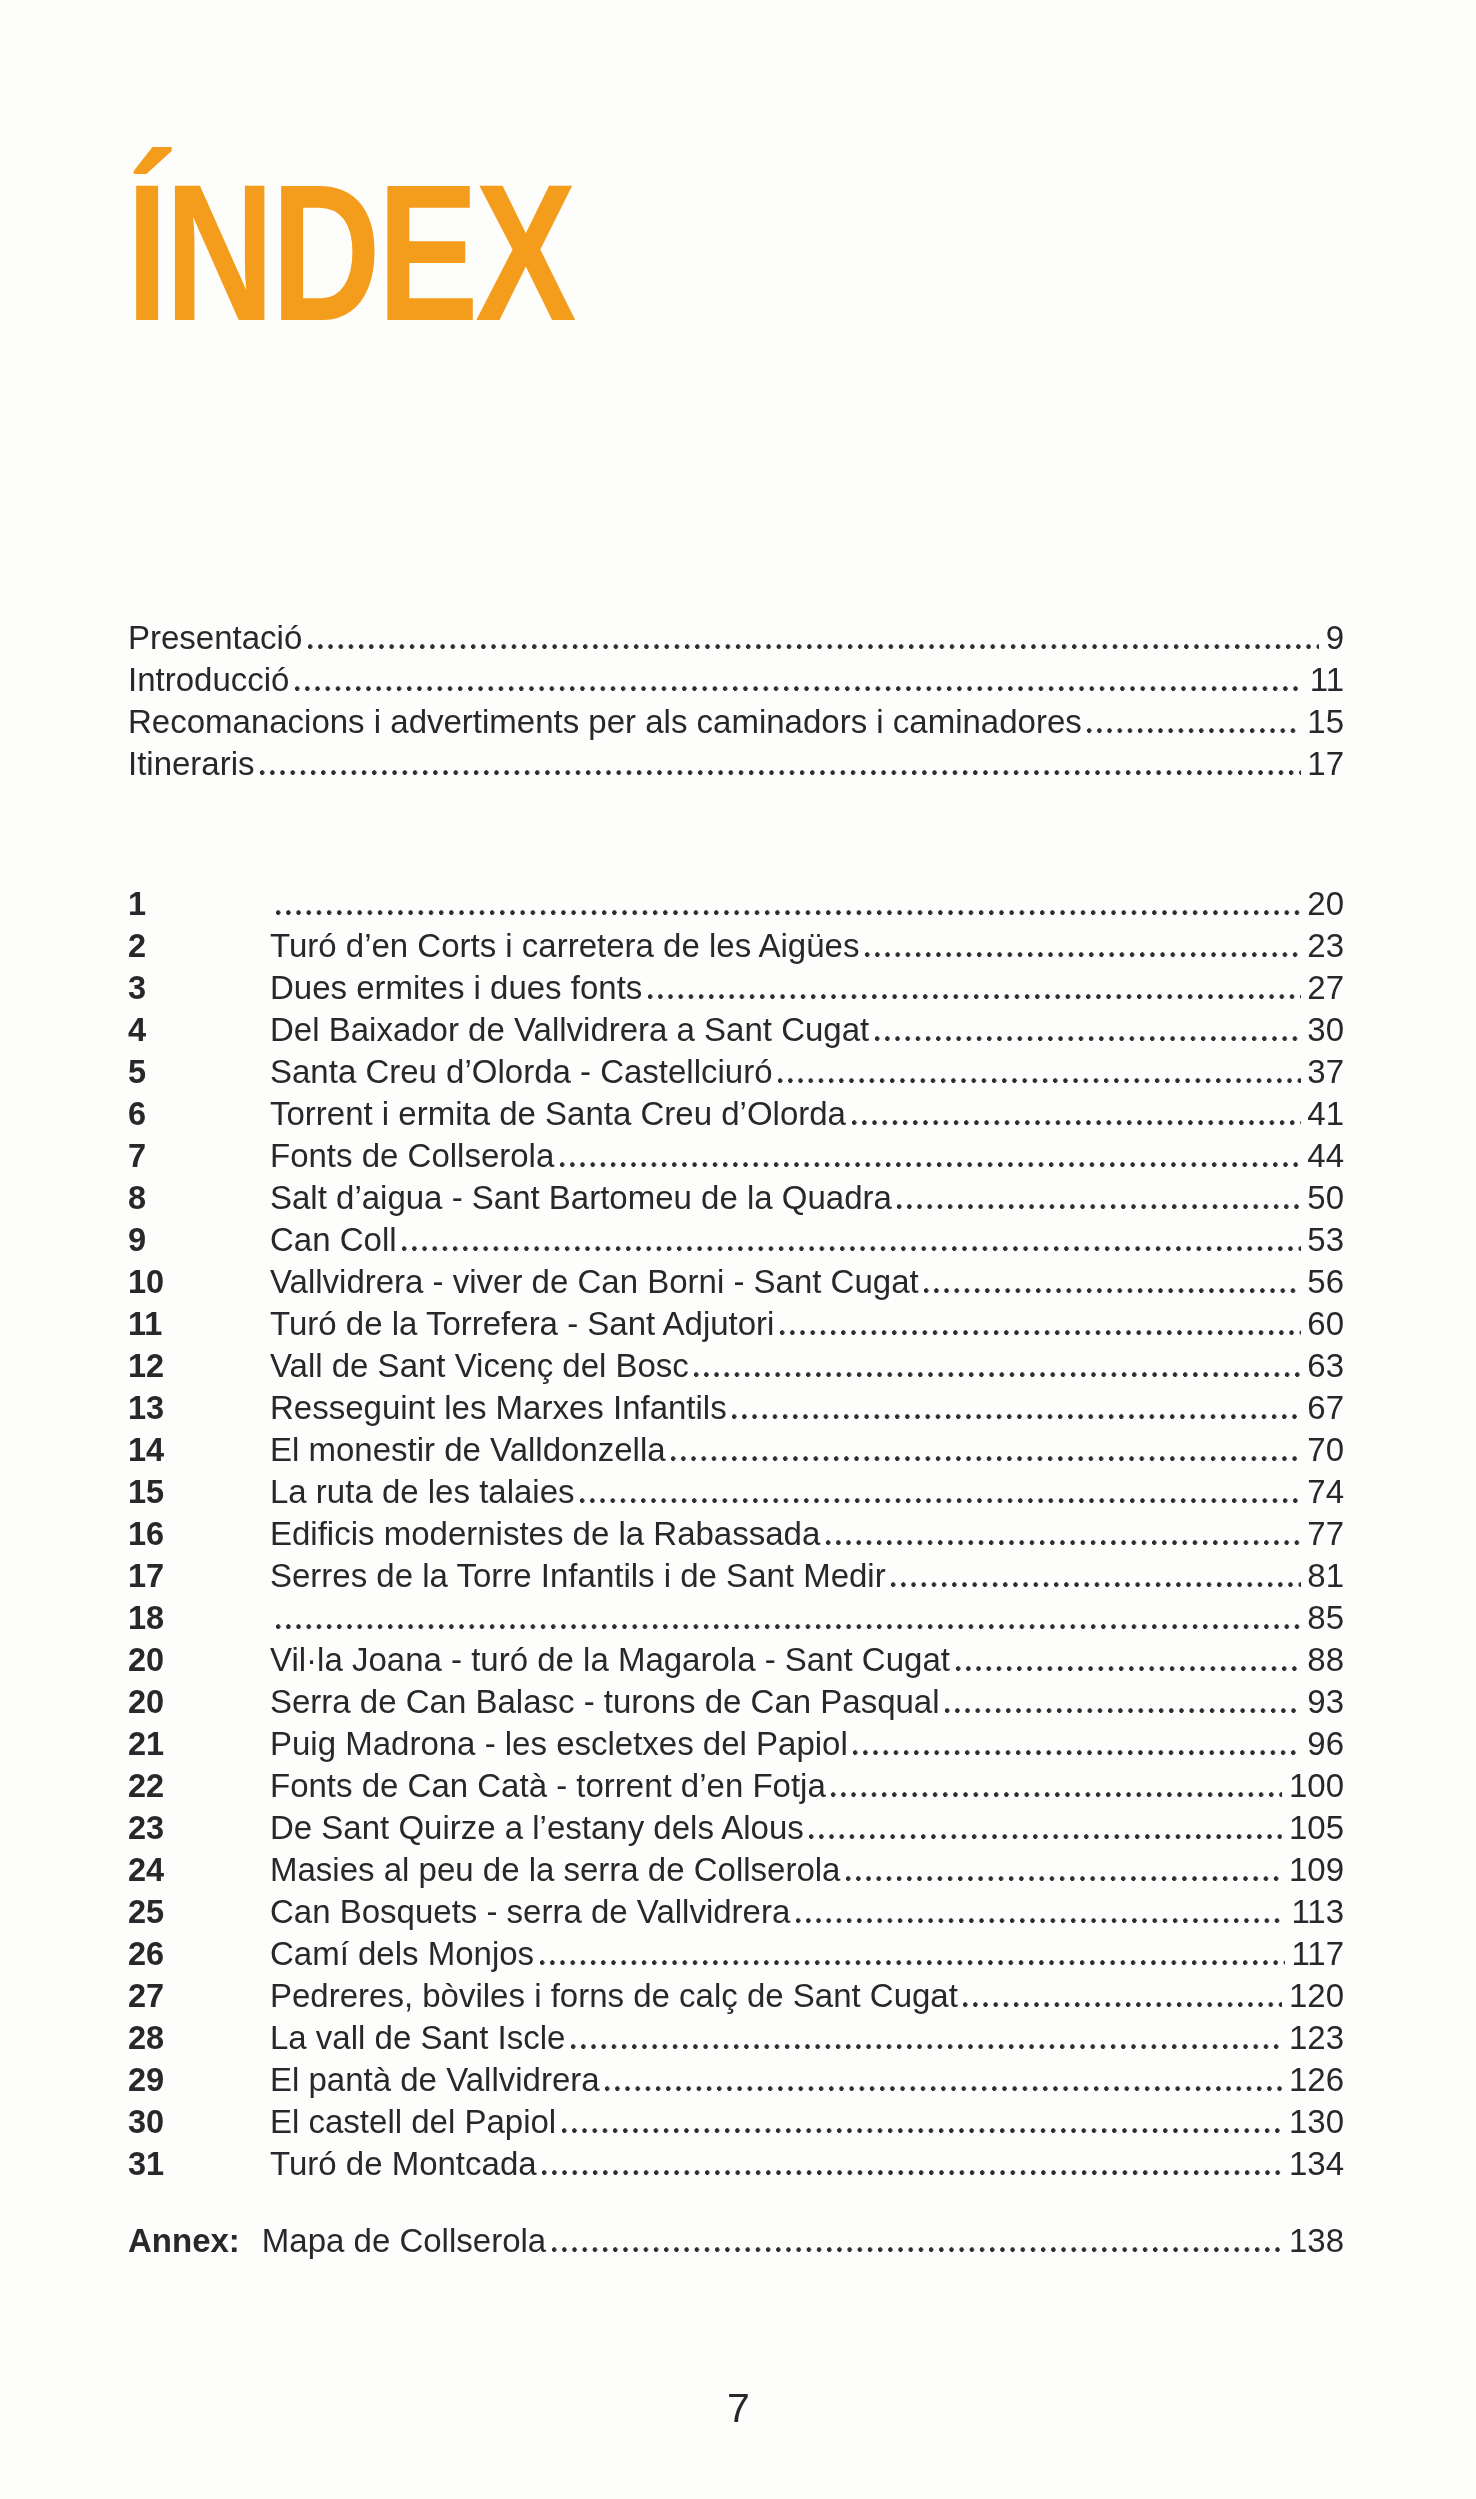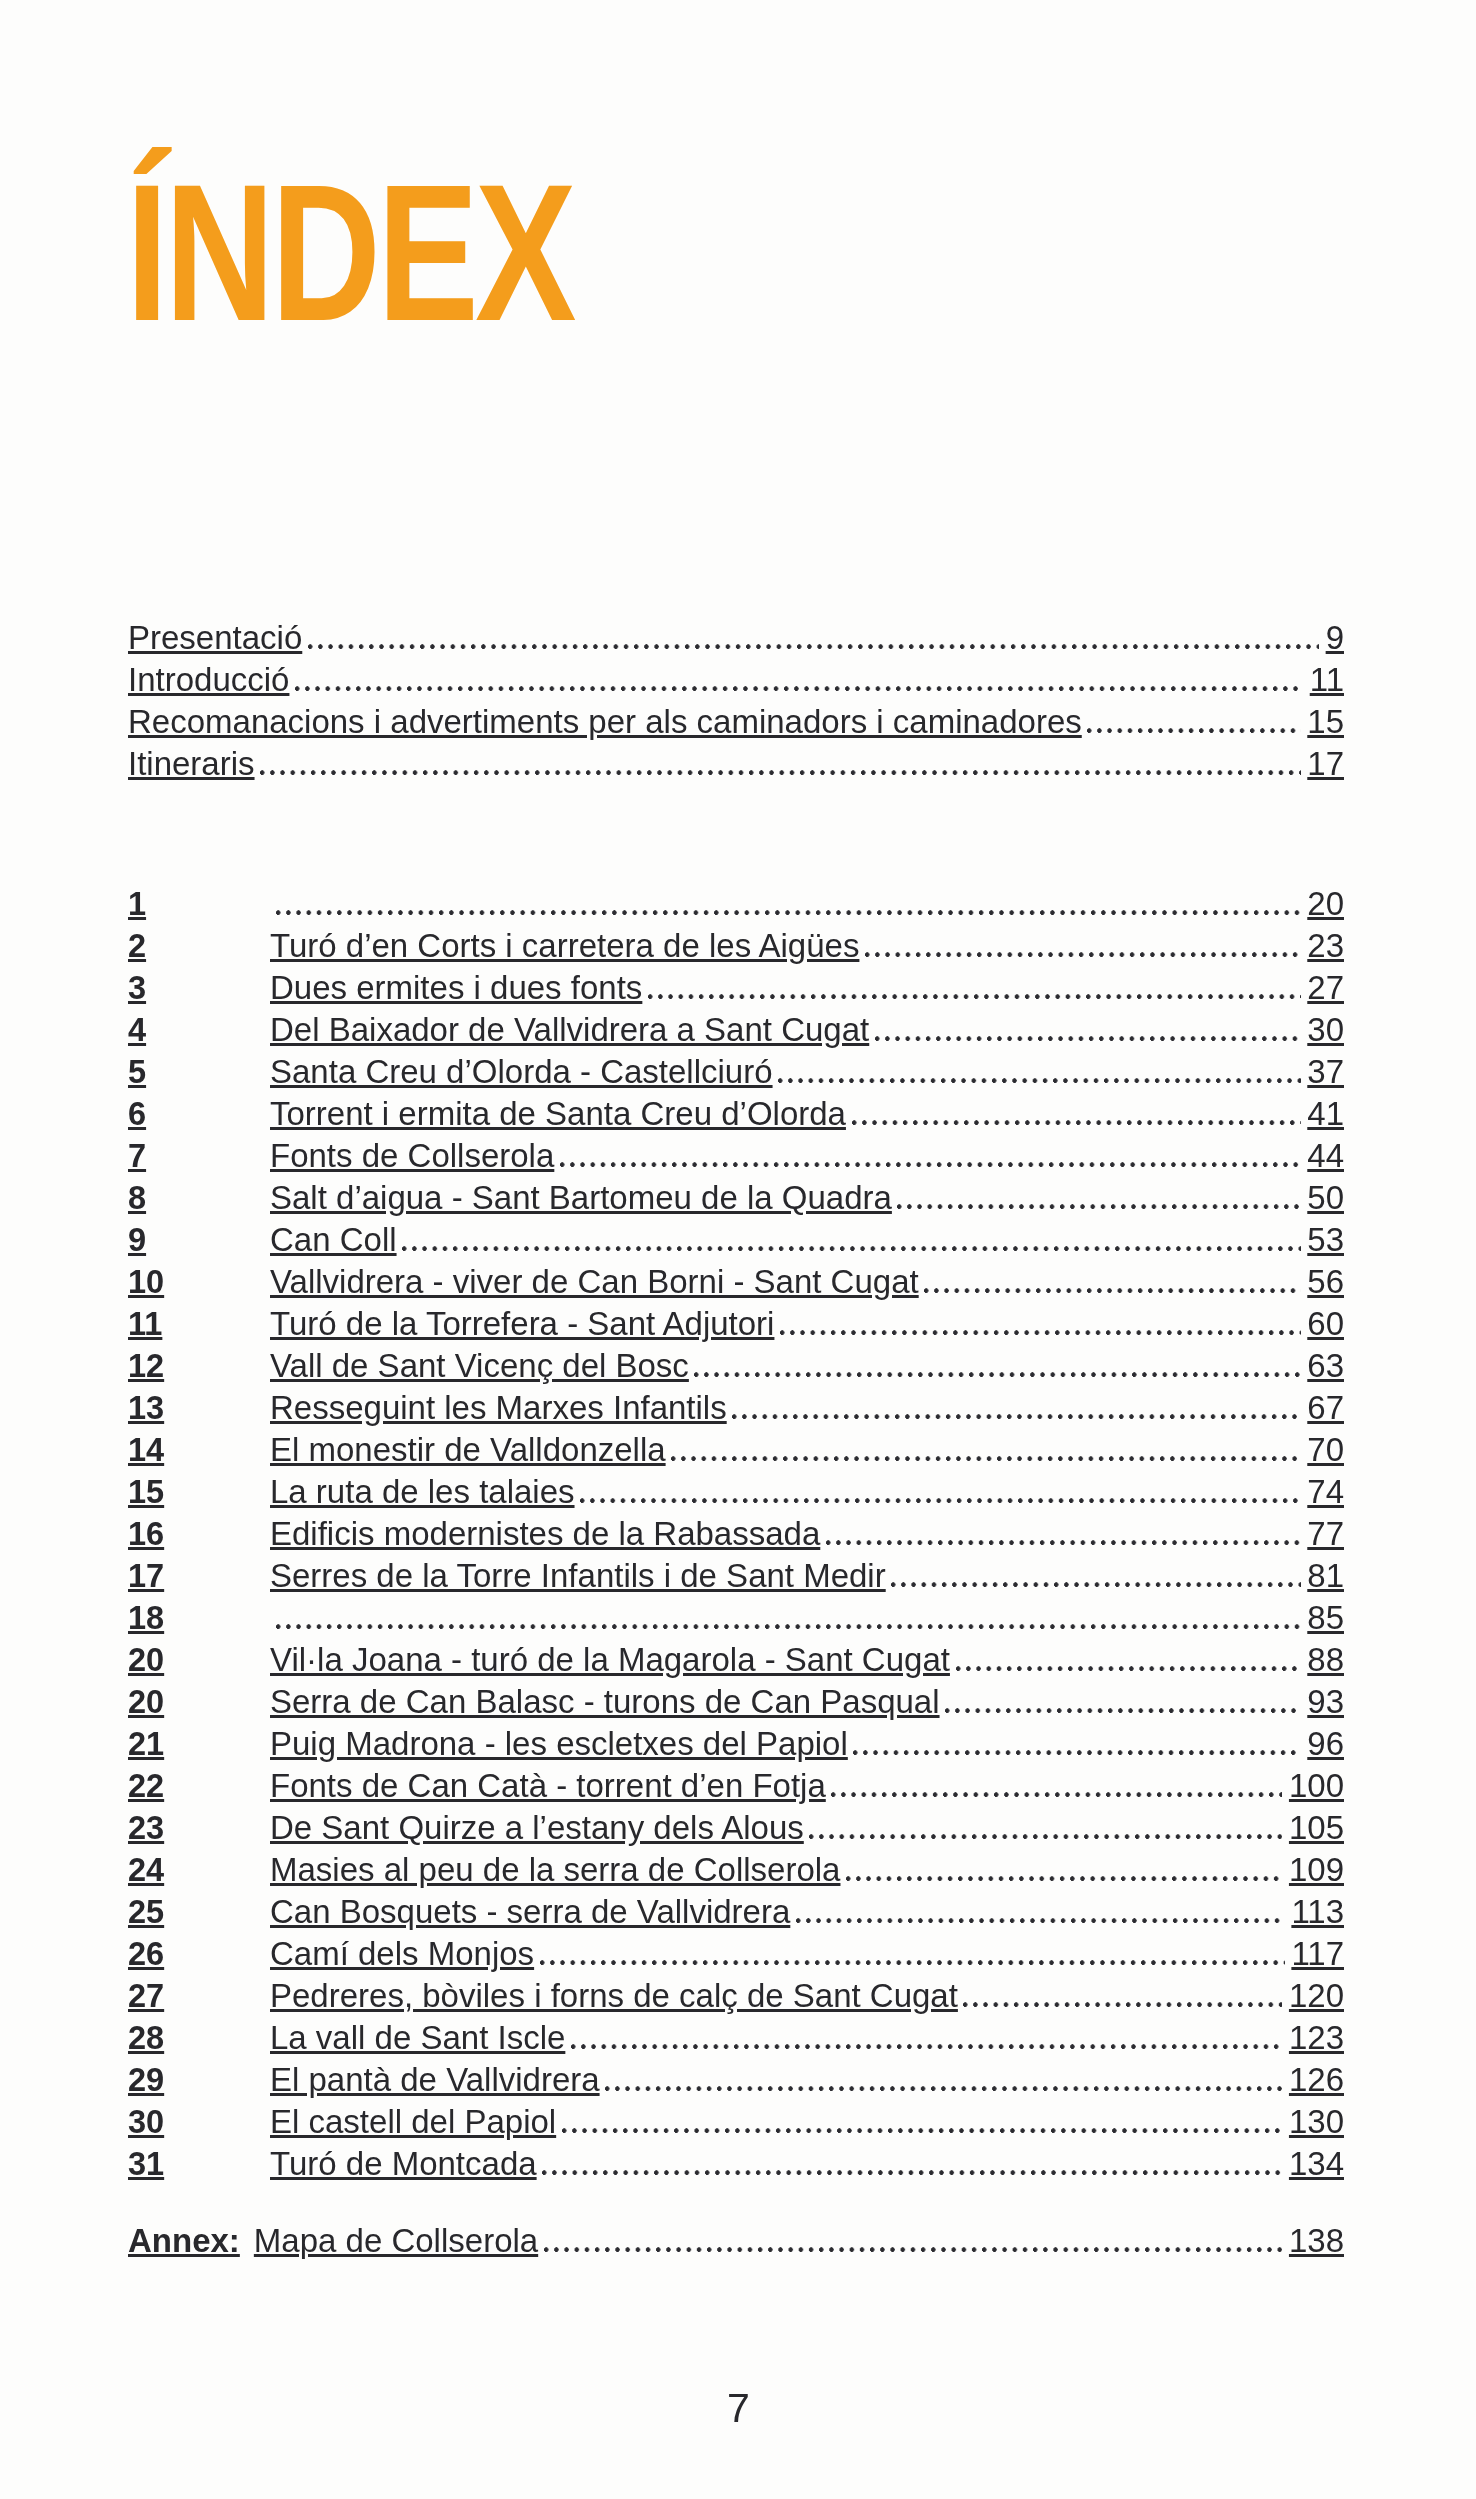--- a/index.html
+++ b/index.html
@@ -34,29 +34,28 @@
   }
   .toc-front { top: 617px; }
   .toc-items { top: 883px; }
   .toc-annex { top: 2220px; }
   .row {
     display: flex;
     align-items: baseline;
     line-height: 42px;
     font-size: 33px;
     white-space: nowrap;
-    text-decoration: underline;
   }
   .num {
     flex: 0 0 142px;
     font-weight: bold;
     font-size: 32.5px;
   }
   .label { flex: 0 0 auto; }
-  .annex-label { font-weight: bold; margin-right: 14px; text-align: center; }
+  .annex-label { font-weight: bold; margin-right: 22px; text-align: center; }
   .dots {
     flex: 1 1 22px;
     height: 4.6px;
     margin: 0 6.5px 0 5.6px;
     background-image: radial-gradient(circle at 2.2px 2.4px, #2b2b30 1.9px, rgba(0,0,0,0) 2.4px);
     background-size: 10.2px 4.6px;
     background-repeat: repeat-x;
     background-position: left bottom;
   }
   .pg { flex: 0 0 auto; }

